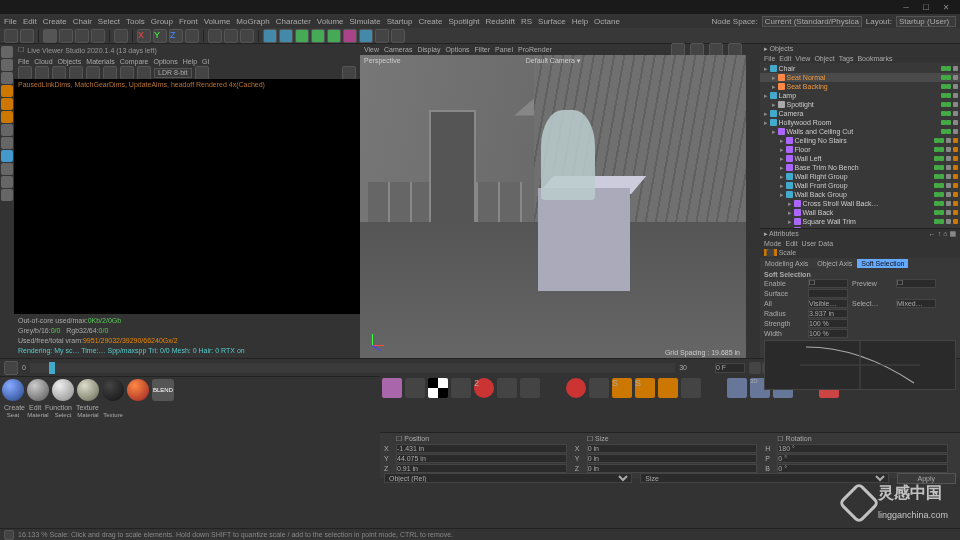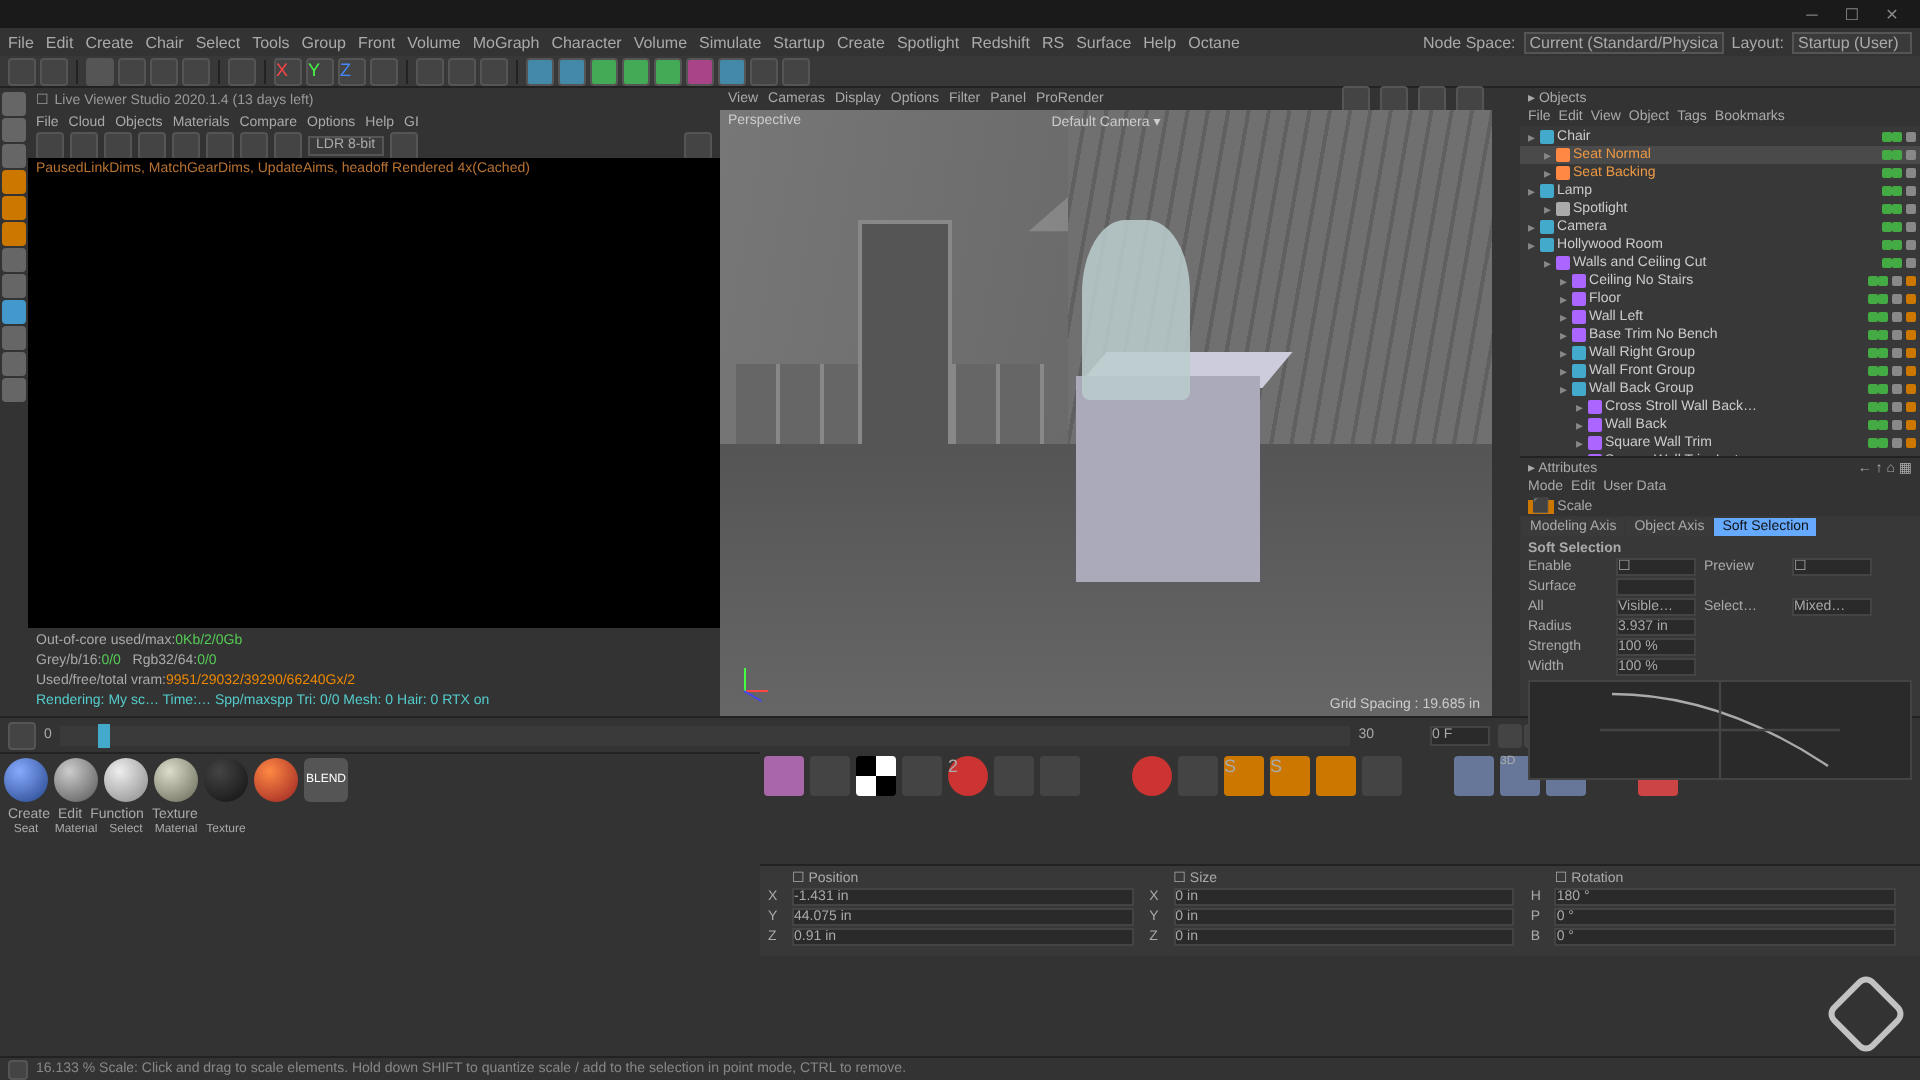--- a/index.html
+++ b/index.html
@@ -652,24 +652,30 @@
           </div>
           <div class="coordrow">
             <label>Z</label>
             <input value="0.91 in" style="">
             <label>Z</label>
             <input value="0 in" style="">
             <label>B</label>
             <input value="0 °" style="">
           </div>
         </div>
+      <div class="coordrow">
+        <select><option>Object (Rel)</option></select>
+        <select><option>Size</option></select>
+        <span class="apply">Apply</span>
+      </div>
     </div>
   </div>
 </div>
 
 <div class="statusbar">
   <div class="tbtn" style="width:10px;height:10px"></div>
   <span style="margin-left:4px">16.133 %   Scale: Click and drag to scale elements. Hold down SHIFT to quantize scale / add to the selection in point mode, CTRL to remove.</span>
 </div>
 
 <div class="watermark">
   <div class="logo"></div>
+  <div><div>灵感中国</div><small>lingganchina.com</small></div>
 </div>
 
 </body></html>

